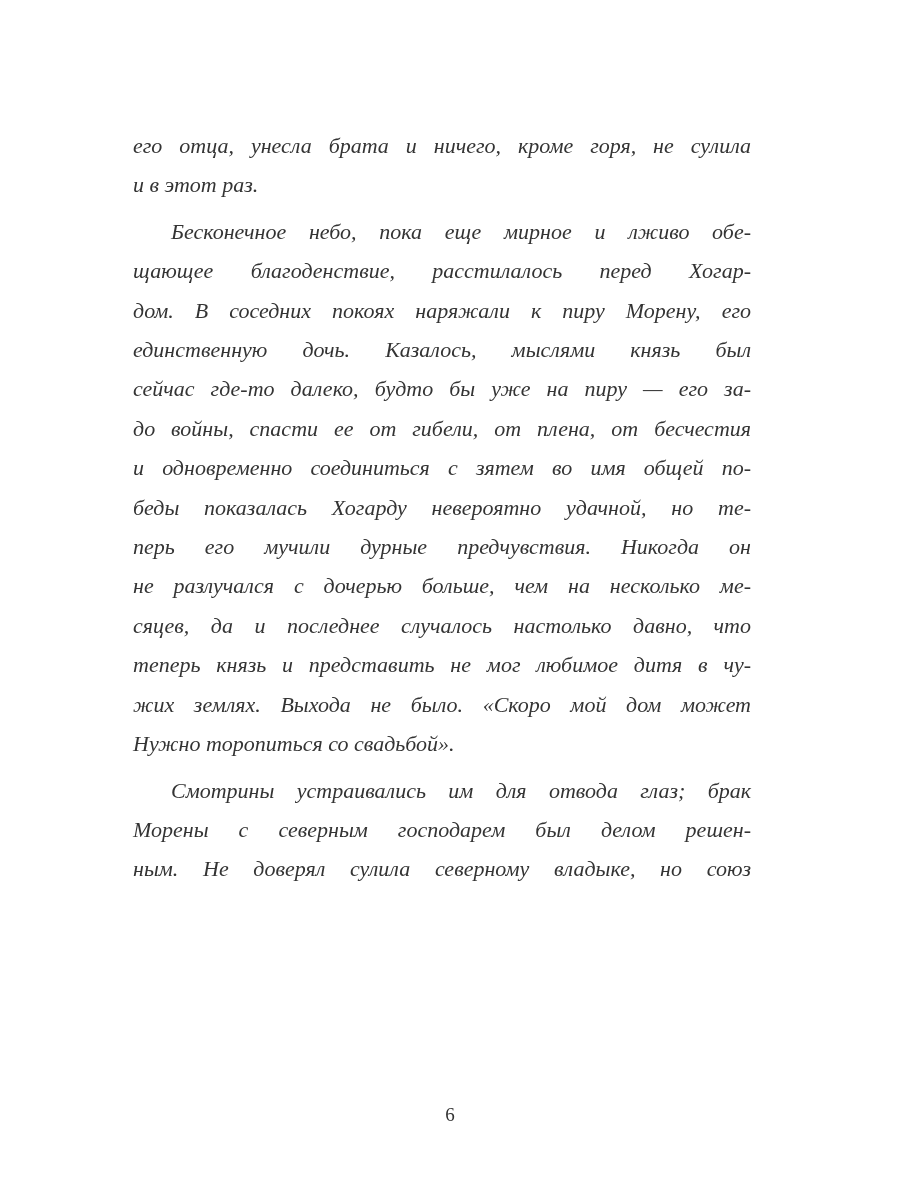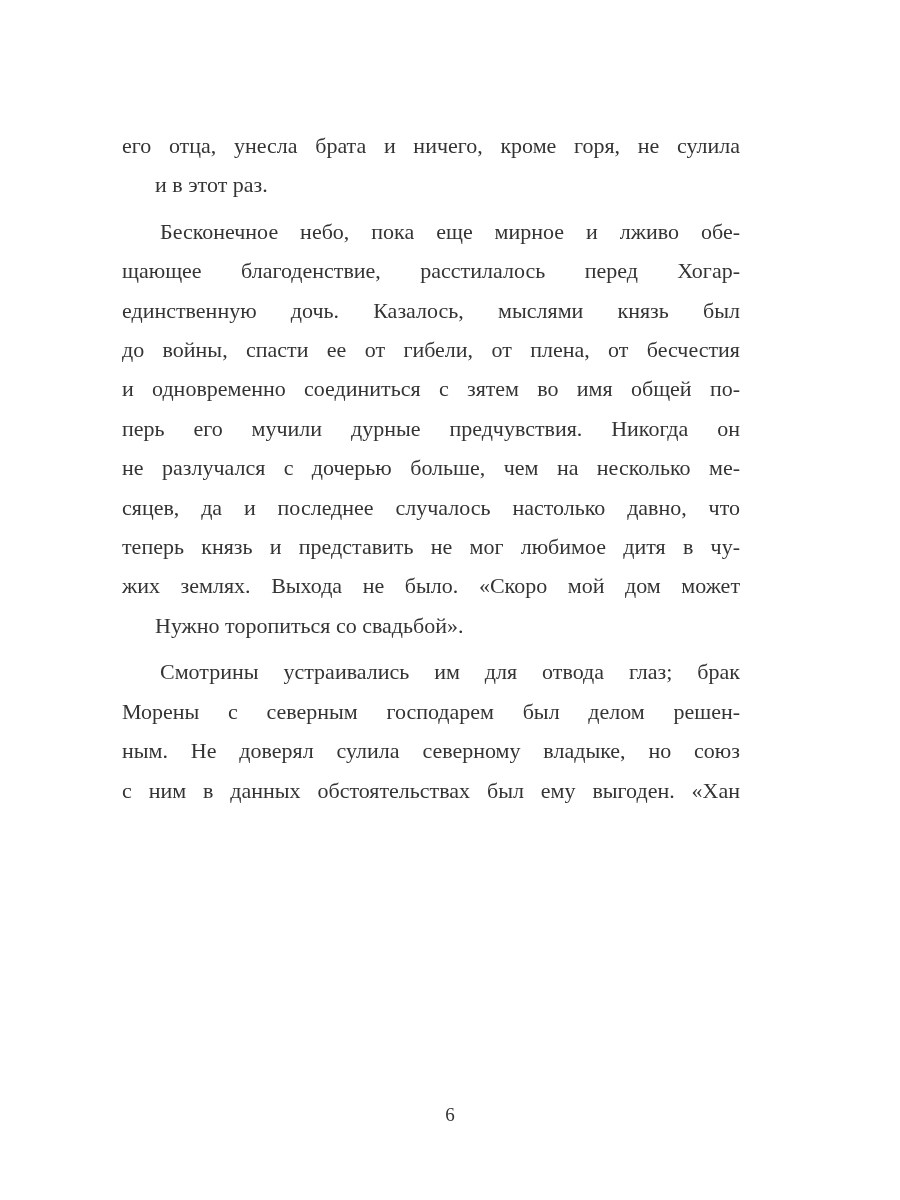--- a/index.html
+++ b/index.html
@@ -11,38 +11,38 @@
     position: relative;
     width: 900px;
     height: 1200px;
     background: #ffffff;
     font-family: "Liberation Serif", "DejaVu Serif", serif;
     color: #343434;
     overflow: hidden;
   }
   .text-block {
     position: absolute;
-    left: 122px;
+    left: 133px;
     top: 126px;
     width: 618px;
+    font-style: italic;
   }
   .para {
     margin: 0 0 7px 0;
     padding: 0;
   }
   .line {
     font-size: 22px;
     line-height: 39.4px;
     text-align: justify;
     text-align-last: justify;
     white-space: normal;
   }
   .line.last {
     text-align-last: left;
-    margin-left: 33px;
   }
   .line.indent {
     text-indent: 38px;
   }
   .page-number {
     position: absolute;
     top: 1104px;
     left: 0;
     width: 900px;
     text-align: center;
@@ -55,31 +55,33 @@
 
 <div class="page">
   <div class="text-block" id="text-block">
       <div class="para">
         <div class="line">его отца, унесла брата и ничего, кроме горя, не сулила</div>
         <div class="line last">и в этот раз.</div>
       </div>
       <div class="para">
         <div class="line indent">Бесконечное небо, пока еще мирное и лживо обе-</div>
         <div class="line">щающее благоденствие, расстилалось перед Хогар-</div>
+        <div class="line">дом. В соседних покоях наряжали к пиру Морену, его</div>
         <div class="line">единственную дочь. Казалось, мыслями князь был</div>
+        <div class="line">сейчас где-то далеко, будто бы уже на пиру — его за-</div>
         <div class="line">до войны, спасти ее от гибели, от плена, от бесчестия</div>
         <div class="line">и одновременно соединиться с зятем во имя общей по-</div>
+        <div class="line">беды показалась Хогарду невероятно удачной, но те-</div>
         <div class="line">перь его мучили дурные предчувствия. Никогда он</div>
         <div class="line">не разлучался с дочерью больше, чем на несколько ме-</div>
         <div class="line">сяцев, да и последнее случалось настолько давно, что</div>
         <div class="line">теперь князь и представить не мог любимое дитя в чу-</div>
         <div class="line">жих землях. Выхода не было. «Скоро мой дом может</div>
         <div class="line last">Нужно торопиться со свадьбой».</div>
       </div>
       <div class="para">
         <div class="line indent">Смотрины устраивались им для отвода глаз; брак</div>
         <div class="line">Морены с северным господарем был делом решен-</div>
         <div class="line">ным. Не доверял сулила северному владыке, но союз</div>
-        <div class="line">с ним в данных обстоятельствах был ему выгоден. «Хан</div>
       </div>
     </div>
   <div class="page-number">6</div>
 </div>
 
 </body></html>

